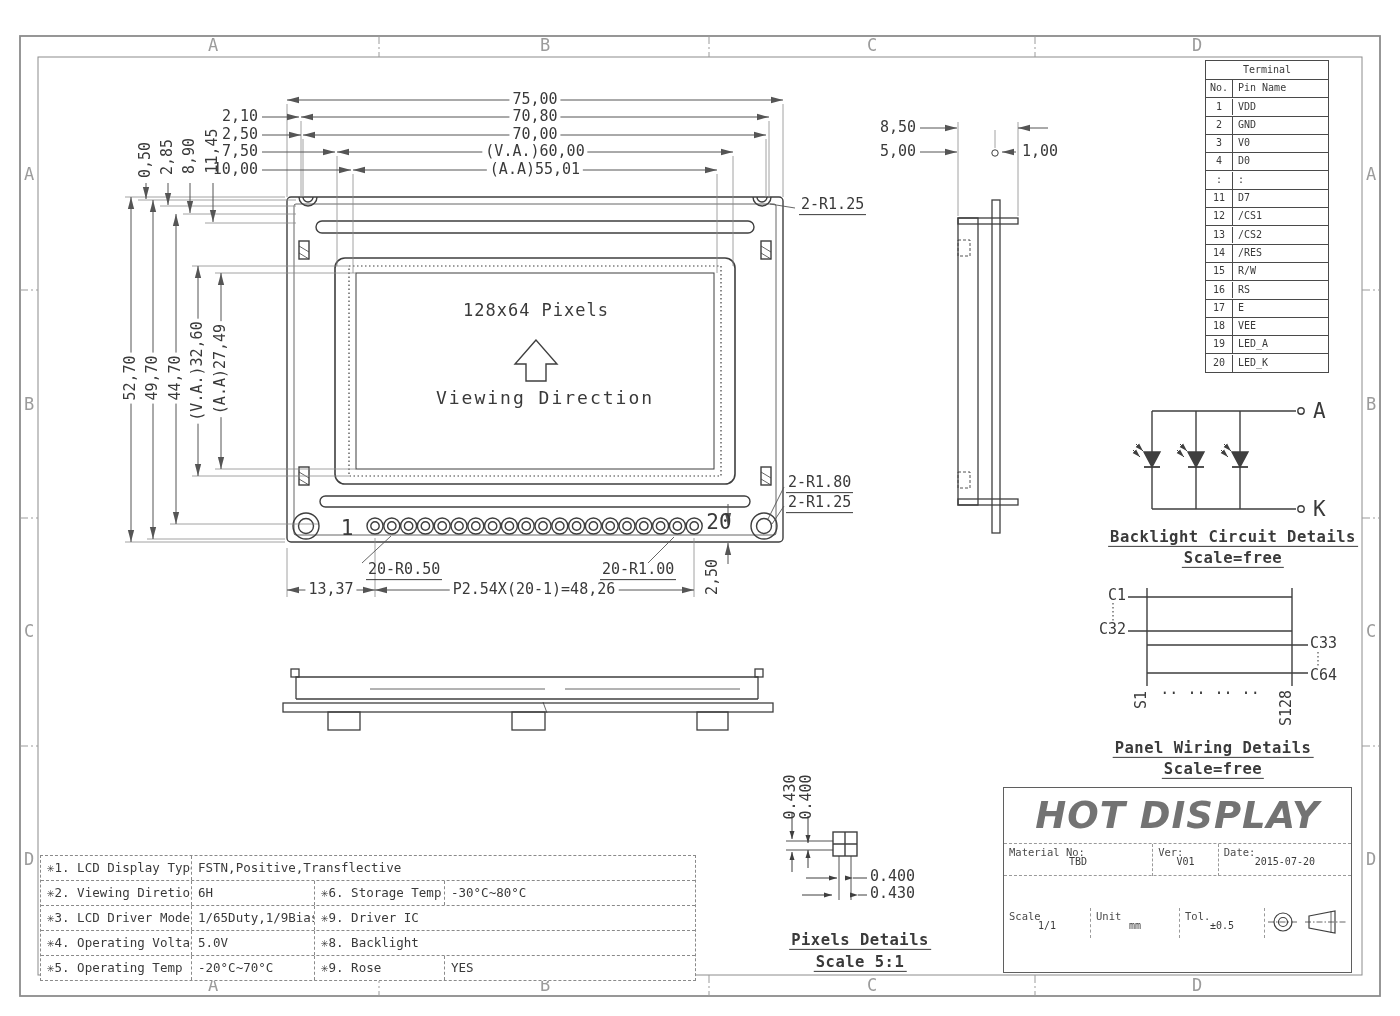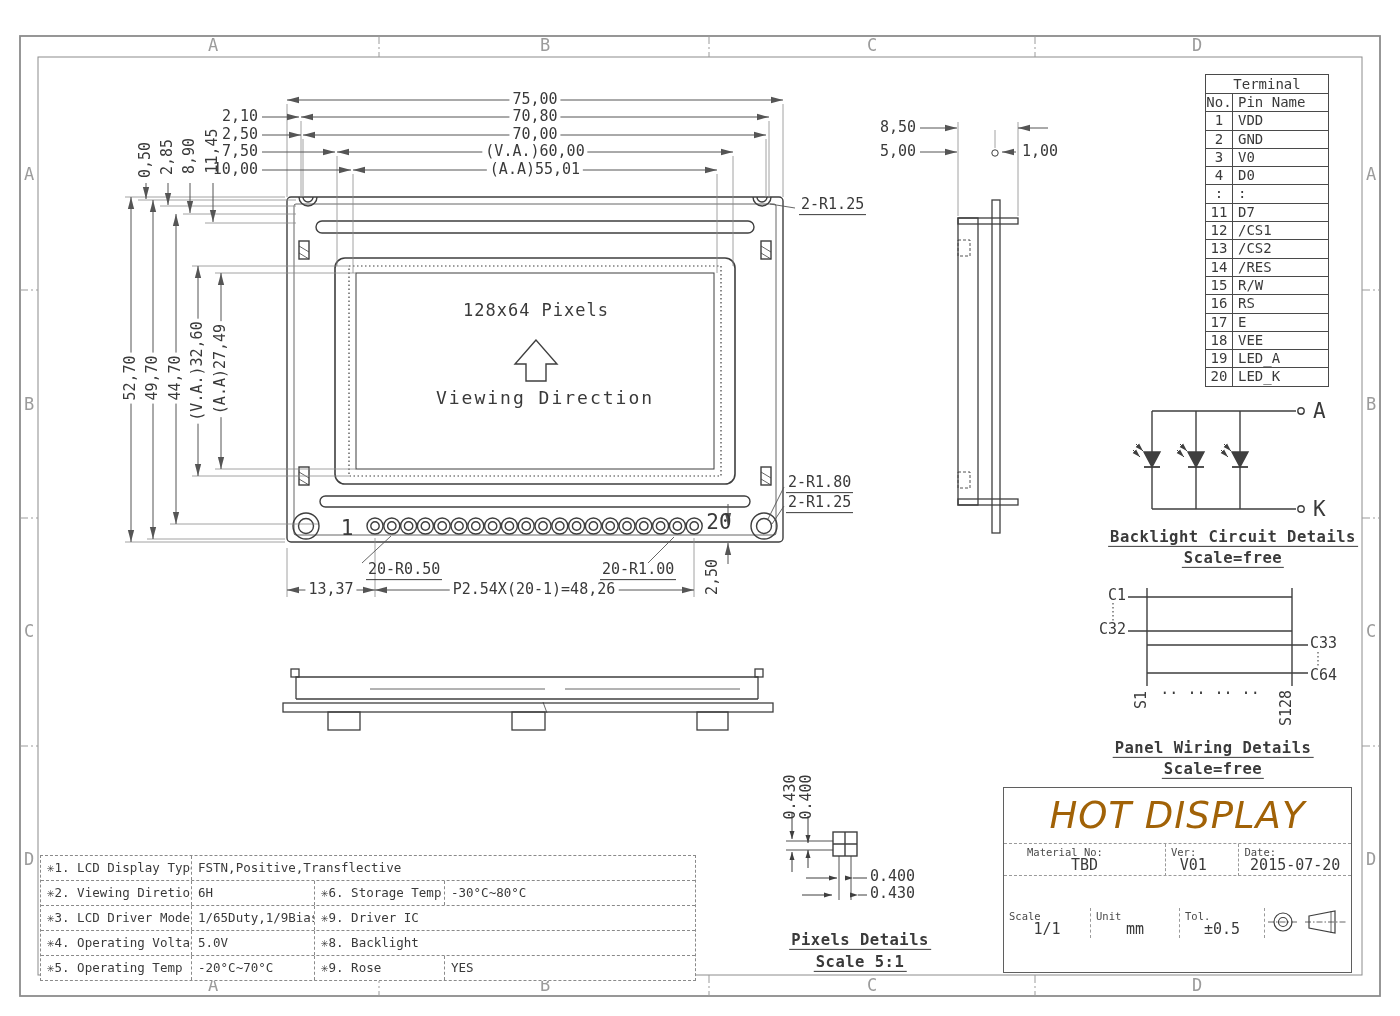--- a/index.html
+++ b/index.html
@@ -12,43 +12,43 @@
   .r{transform:translate(-100%,-50%);}
   .rot{transform:translate(-50%,-50%) rotate(-90deg);}
   .bg{background:#fff;padding:0 3px;}
   .ul{border-bottom:1.6px solid #3a3a3a;padding:0 2px 1px 2px;}
   .big{font-size:21px;}
   .t17{font-size:17px;letter-spacing:1px;}
   .t18{font-size:18px;letter-spacing:2px;}
   .ttl{font-weight:700;font-size:15.5px;letter-spacing:0.5px;}
   .zone{font-size:17px;color:#9b9b9b;}
   
-  .tbl-terminal{position:absolute;left:1205px;top:74px;width:122px;border:1.3px solid #4a4a4a;background:#fff;font-size:14px;}
+  .tbl-terminal{position:absolute;left:1205px;top:60px;width:122px;border:1.3px solid #4a4a4a;background:#fff;font-size:10px;}
   .tbl-terminal .tt-title{height:18px;line-height:18px;text-align:center;}
-  .tbl-terminal .trow{display:flex;border-top:1.2px solid #4a4a4a;height:17.3px;line-height:16.8px;}
+  .tbl-terminal .trow{display:flex;border-top:1.2px solid #4a4a4a;height:17.3px;line-height:16.8px;align-items:center;}
   .tbl-terminal .tno{width:26px;border-right:1.2px solid #4a4a4a;text-align:center;flex:none;}
   .tbl-terminal .tnm{padding-left:5px;flex:1;overflow:hidden;}
   
   .tbl-specs{position:absolute;left:40px;top:855px;width:654px;border:1px dashed #8a8a8a;background:#fff;font-size:12.5px;}
   .srow{display:grid;grid-template-columns:150px 123px 130px 1fr;height:24px;line-height:23px;border-top:1px dashed #8a8a8a;}
   .srow.first{border-top:none;grid-template-columns:150px 1fr;}
   .scell{padding-left:6px;border-left:1px dashed #8a8a8a;overflow:hidden;white-space:nowrap;}
   .scell:first-child{border-left:none;}
   
   .tblock{position:absolute;left:1003px;top:787px;width:349px;height:186px;border:1.4px solid #5f5f5f;background:#fff;box-sizing:border-box;}
   .tb-company{height:55px;display:flex;align-items:center;justify-content:center;
-      font-family:"DejaVu Sans",sans-serif;font-style:italic;font-weight:normal;font-size:37px;color:#a16207;letter-spacing:1px;}
+      font-family:"DejaVu Sans",sans-serif;font-style:italic;font-weight:bold;font-size:37px;color:#737373;letter-spacing:1px;}
   .tb-dwg{position:relative;height:42px;border-top:1px dashed #9a9a9a;box-sizing:border-box;}
   .tb-lab{position:absolute;left:5px;top:2px;font-size:10.5px;color:#4a4a4a;}
   .tb-dwg .tb-val{position:absolute;left:45px;right:4px;top:13px;text-align:center;font-size:20px;}
   .tb-cells{display:flex;border-top:1px dashed #9a9a9a;box-sizing:border-box;}
   .tb-cell{position:relative;border-left:1px dashed #9a9a9a;box-sizing:border-box;}
   .tb-cell:first-child{border-left:none;}
-  .tb-cell .tb-val{position:absolute;left:0;right:0;top:12px;text-align:center;font-size:15px;}
-  .row3{height:32px;} .row3 .tb-cell{height:32px;margin-left:18px;}
+  .tb-cell .tb-val{position:absolute;left:0;right:0;top:12px;text-align:center;font-size:10px;}
+  .row3{height:32px;} .row3 .tb-cell{height:32px;}
   .row4{height:30px;} .row4 .tb-cell{height:30px;margin-top:32px;}
   .row5{height:26px;} .row5 .tb-cell{height:26px;}
   .row5 .tb-val{top:9px;}
 </style>
 </head>
 <body>
 
 <div id="sheet">
 
 <svg id="art" width="1400" height="1016" viewBox="0 0 1400 1016">

